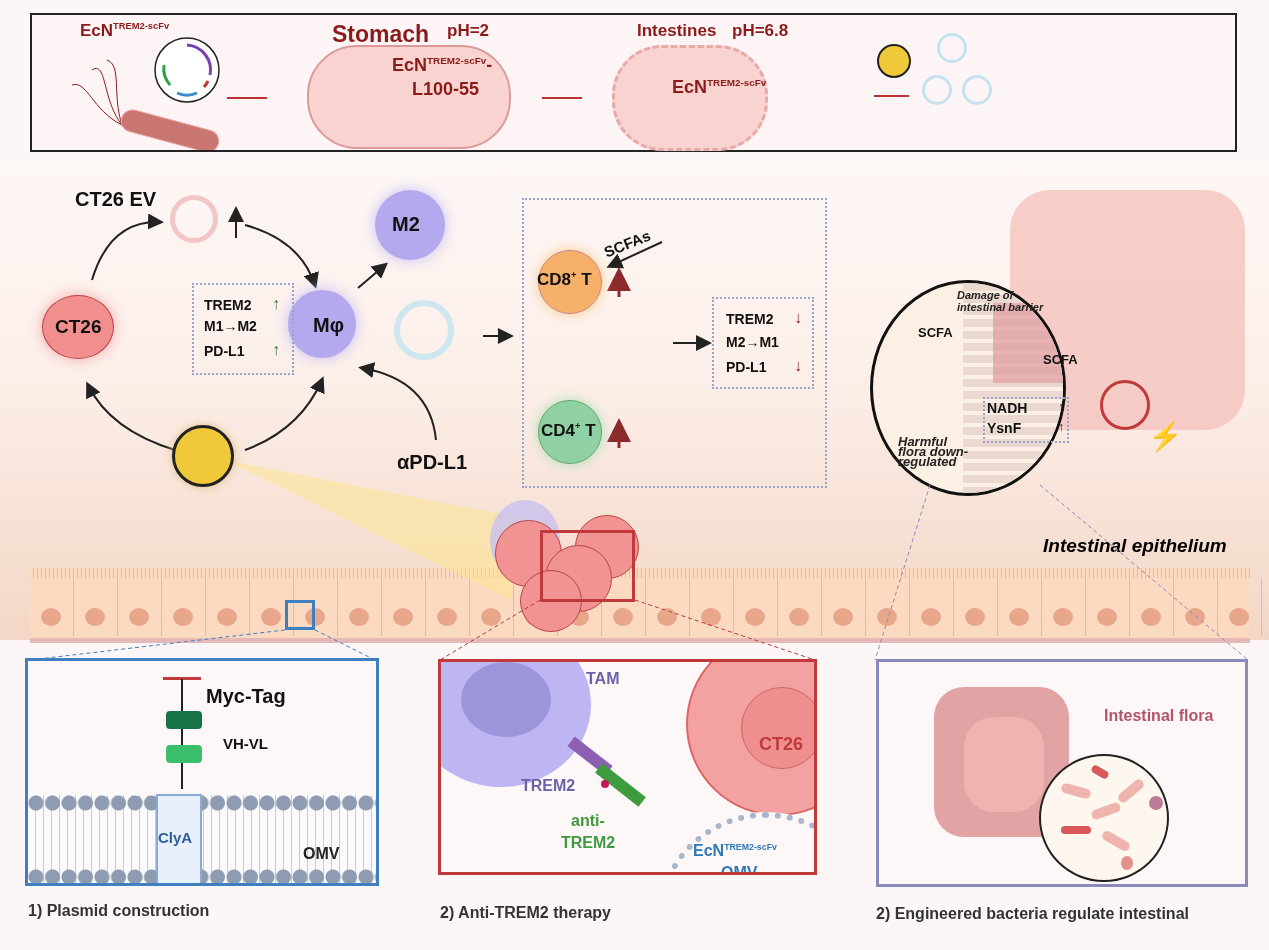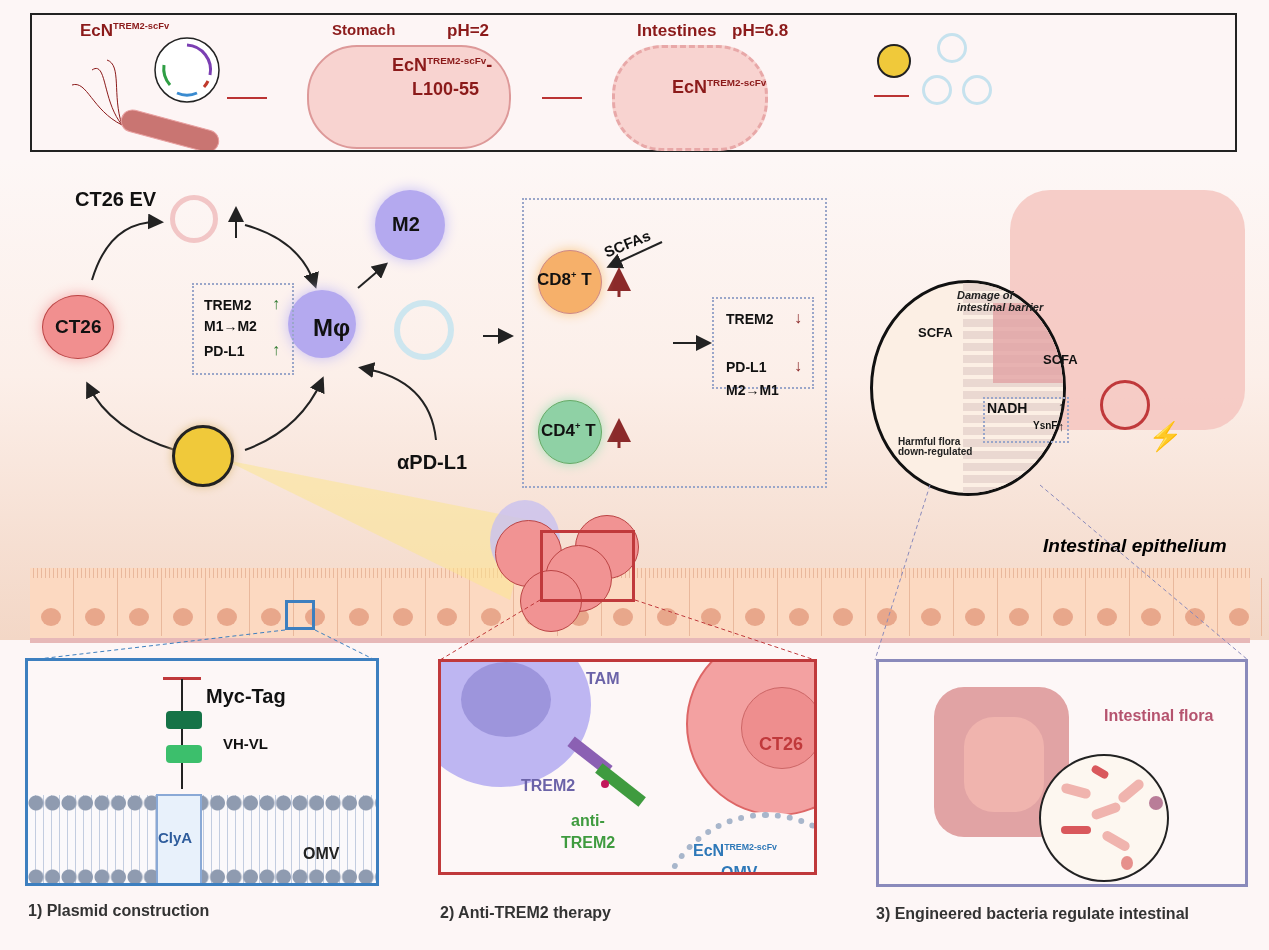--- a/index.html
+++ b/index.html
@@ -32,21 +32,21 @@
   </svg>
   <svg class="abs" style="left:120px;top:20px;" width="70" height="70">
     <circle cx="35" cy="35" r="32" fill="#fff" stroke="#222" stroke-width="1.5"></circle>
     <path d="M35 10 A25 25 0 0 1 58 40" stroke="#7b3fb3" stroke-width="3" fill="none"></path>
     <path d="M12 30 A25 25 0 0 0 18 50" stroke="#2f9e44" stroke-width="3" fill="none"></path>
     <path d="M25 58 A25 25 0 0 0 45 58" stroke="#3a8bd0" stroke-width="3" fill="none"></path>
     <path d="M52 52 A25 25 0 0 0 56 46" stroke="#c0392b" stroke-width="3" fill="none"></path>
   </svg>
   <div class="abs" style="left:195px;top:82px;width:40px;height:2px;background:#b33;"></div>
 
-  <div class="abs bold" style="left:300px;top:6px;font-size:15px;color:#8b1a1a;"><span>Stomach</span></div>
+  <div class="abs bold" style="left:300px;top:6px;font-size:23px;color:#8b1a1a;"><span>Stomach</span></div>
   <div class="abs bold" style="left:415px;top:6px;font-size:17px;color:#8b1a1a;">pH=2</div>
   <div class="abs" style="left:275px;top:30px;width:200px;height:100px;border-radius:50px;background:#f8d3d0;border:2px solid #d99;"></div>
   <div class="abs bold" style="left:360px;top:40px;font-size:18px;color:#8b1a1a;"><span>EcN</span><sup>TREM2-scFv</sup><span>-</span></div>
   <div class="abs bold" style="left:380px;top:64px;font-size:18px;color:#8b1a1a;">L100-55</div>
   <div class="abs" style="left:510px;top:82px;width:40px;height:2px;background:#b33;"></div>
 
   <div class="abs bold" style="left:605px;top:6px;font-size:17px;color:#8b1a1a;">Intestines</div>
   <div class="abs bold" style="left:700px;top:6px;font-size:17px;color:#8b1a1a;">pH=6.8</div>
   <div class="abs" style="left:580px;top:30px;width:150px;height:100px;border-radius:50px;background:#f8d3d0;border:3px dashed #e8a8a8;"></div>
   <div class="abs bold" style="left:640px;top:62px;font-size:18px;color:#8b1a1a;"><span>EcN</span><sup>TREM2-scFv</sup></div>
@@ -183,21 +183,21 @@
 <div class="abs bold txt-dark" style="left:75px;top:188px;font-size:20px;">CT26 EV</div>
 <div class="abs" style="left:170px;top:195px;width:48px;height:48px;border-radius:50%;border:5px solid #f2c6c6;box-sizing:border-box;"></div>
 
 <div class="abs" style="left:42px;top:295px;width:70px;height:62px;border-radius:50%;background:#f18f8f;border:1px solid #b44;box-shadow:0 0 14px #f5a8a8;"></div>
 <div class="abs bold txt-dark" style="left:55px;top:316px;font-size:19px;">CT26</div>
 
 <div class="abs" style="left:375px;top:190px;width:70px;height:70px;border-radius:50%;background:#b4a9ef;box-shadow:0 0 14px #c5bdf5;"></div>
 <div class="abs bold txt-dark" style="left:392px;top:213px;font-size:20px;">M2</div>
 
 <div class="abs" style="left:288px;top:290px;width:68px;height:68px;border-radius:50%;background:#b4a9ef;box-shadow:0 0 14px #c5bdf5;"></div>
-<div class="abs bold txt-dark" style="left:313px;top:314px;font-size:24px;">Mφ</div>
+<div class="abs bold txt-dark" style="left:313px;top:314px;font-size:20px;">Mφ</div>
 
 <div class="abs" style="left:394px;top:300px;width:60px;height:60px;border-radius:50%;border:6px solid #cde6ef;box-sizing:border-box;"></div>
 
 <div class="abs dotted-box" style="left:192px;top:283px;width:102px;height:92px;">
   <div class="abs bold txt-dark" style="left:10px;top:12px;font-size:14px;">TREM2</div>
   <div class="abs bold" style="left:78px;top:10px;font-size:16px;color:#2f7a2f;">↑</div>
   <div class="abs bold txt-dark" style="left:10px;top:33px;font-size:14px;">M1→M2</div>
   <div class="abs bold txt-dark" style="left:10px;top:58px;font-size:14px;">PD-L1</div>
   <div class="abs bold" style="left:78px;top:56px;font-size:16px;color:#2f7a2f;">↑</div>
 </div>
@@ -210,38 +210,38 @@
 
 <div class="abs" style="left:538px;top:250px;width:62px;height:62px;border-radius:50%;background:#f6b06a;border:1px solid #c88;box-shadow:0 0 12px #f9c98a;"></div>
 <div class="abs bold txt-dark" style="left:537px;top:270px;font-size:17px;"><span>CD8</span><sup>+</sup><span> T</span></div>
 
 <div class="abs" style="left:538px;top:400px;width:62px;height:62px;border-radius:50%;background:#8fd1a5;border:1px solid #6a6;box-shadow:0 0 12px #a8e0bb;"></div>
 <div class="abs bold txt-dark" style="left:541px;top:421px;font-size:17px;"><span>CD4</span><sup>+</sup><span> T</span></div>
 
 <div class="abs dotted-box" style="left:712px;top:297px;width:102px;height:92px;">
   <div class="abs bold txt-dark" style="left:12px;top:12px;font-size:14px;">TREM2</div>
   <div class="abs bold" style="left:80px;top:10px;font-size:16px;color:#8b2a2a;">↓</div>
-  <div class="abs bold txt-dark" style="left:12px;top:35px;font-size:14px;margin-top:48px;">M2→M1</div>
+  <div class="abs bold txt-dark" style="left:12px;top:35px;font-size:14px;">M2→M1</div>
   <div class="abs bold txt-dark" style="left:12px;top:60px;font-size:14px;">PD-L1</div>
   <div class="abs bold" style="left:80px;top:58px;font-size:16px;color:#8b2a2a;">↓</div>
 </div>
 
 <div class="abs" style="left:870px;top:280px;width:190px;height:210px;border-radius:50%;border:3px solid #111;background:#fcefe4;overflow:hidden;">
   <div class="abs" style="left:90px;top:0;width:100px;height:210px;background:repeating-linear-gradient(to bottom,#ead8d1 0,#ead8d1 8px,#fcefe4 8px,#fcefe4 12px);"></div>
   <div class="abs" style="left:120px;top:20px;width:70px;height:80px;background:#e1a3a4;opacity:0.8;"></div>
 </div>
 <div class="abs bold" style="left:957px;top:289px;font-size:11px;font-style:italic;color:#222;width:100px;line-height:12px;">Damage of intestinal barrier</div>
 <div class="abs bold txt-dark" style="left:918px;top:325px;font-size:13px;">SCFA</div>
 <div class="abs bold txt-dark" style="left:1043px;top:352px;font-size:13px;">SCFA</div>
 <div class="abs dotted-box" style="left:983px;top:397px;width:86px;height:46px;"></div>
 <div class="abs bold txt-dark" style="left:987px;top:400px;font-size:14px;">NADH</div>
 <div class="abs bold txt-dark" style="left:1058px;top:400px;font-size:12px;">↑</div>
-<div class="abs bold txt-dark" style="left:1033px;top:420px;font-size:10px;">YsnF</div>
+<div class="abs bold txt-dark" style="left:987px;top:420px;font-size:14px;">YsnF</div>
 <div class="abs bold txt-dark" style="left:1058px;top:420px;font-size:12px;">↑</div>
-<div class="abs bold" style="left:898px;top:437px;font-size:10px;color:#222;width:80px;line-height:10px;">Harmful flora down-regulated</div>
+<div class="abs bold" style="left:898px;top:437px;font-size:13px;font-style:italic;color:#222;width:80px;line-height:10px;">Harmful flora down-regulated</div>
 
 <div class="abs" style="left:1100px;top:380px;width:44px;height:44px;border-radius:50%;border:3px solid #c0393b;"></div>
 <div class="abs" style="left:1148px;top:420px;font-size:28px;color:#f2c033;">⚡</div>
 
 <div class="abs" style="left:490px;top:490px;width:150px;height:140px;">
   <div class="abs" style="left:0;top:10px;width:70px;height:80px;border-radius:50%;background:#c8c0ef;opacity:0.8;"></div>
   <div class="abs" style="left:5px;top:30px;width:65px;height:65px;border-radius:50%;background:#f19393;border:1px solid #b44;"></div>
   <div class="abs" style="left:85px;top:25px;width:62px;height:62px;border-radius:50%;background:#f19393;border:1px solid #b44;"></div>
   <div class="abs" style="left:55px;top:55px;width:65px;height:65px;border-radius:50%;background:#f19393;border:1px solid #b44;"></div>
   <div class="abs" style="left:30px;top:80px;width:60px;height:60px;border-radius:50%;background:#f19393;border:1px solid #b44;"></div>
@@ -304,14 +304,14 @@
     <div class="abs" style="left:50px;top:50px;width:30px;height:10px;border-radius:5px;background:#f0b4ae;transform:rotate(-20deg);"></div>
     <div class="abs" style="left:20px;top:70px;width:30px;height:8px;border-radius:4px;background:#d9585c;"></div>
     <div class="abs" style="left:60px;top:80px;width:30px;height:10px;border-radius:5px;background:#f0b4ae;transform:rotate(30deg);"></div>
     <div class="abs" style="left:75px;top:30px;width:30px;height:10px;border-radius:5px;background:#f0b4ae;transform:rotate(-40deg);"></div>
     <div class="abs" style="left:50px;top:12px;width:18px;height:8px;border-radius:4px;background:#d9585c;transform:rotate(30deg);"></div>
     <div class="abs" style="left:108px;top:40px;width:14px;height:14px;border-radius:50%;background:#b97d98;"></div>
     <div class="abs" style="left:80px;top:100px;width:12px;height:14px;border-radius:50%;background:#e6908c;"></div>
   </div>
 </div>
 <div class="abs caption" style="left:876px;top:904px;line-height:20px;">
-  <div>3) Engineered bacteria regulate intestinal</div>
+  <div>2) Engineered bacteria regulate intestinal</div>
 </div>
 
 </body></html>

